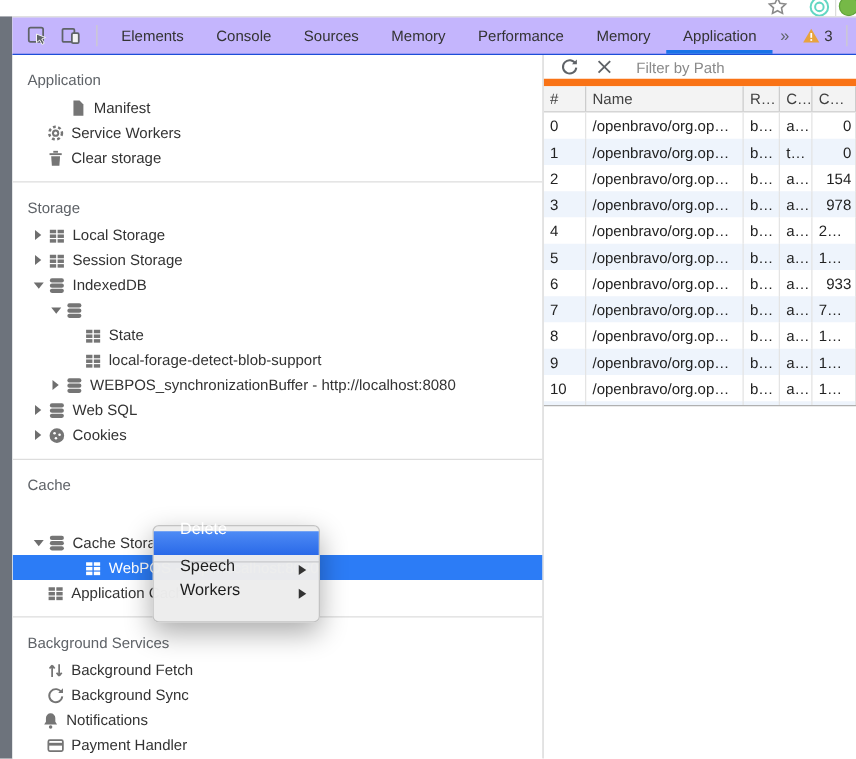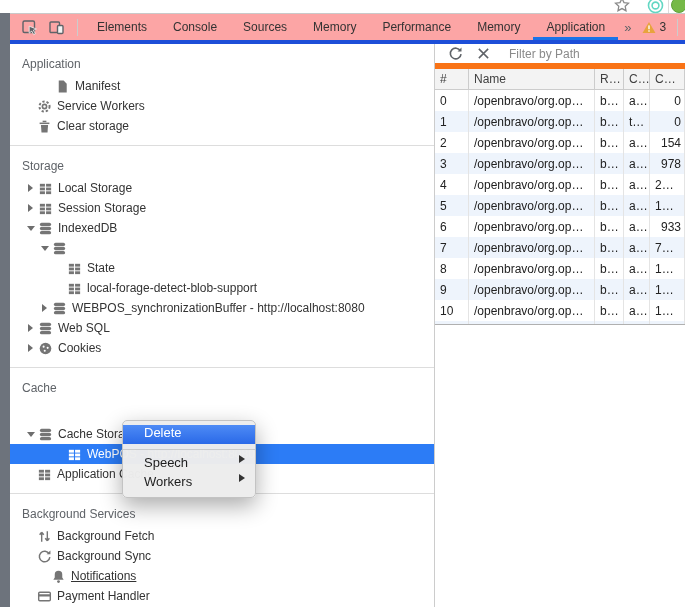--- a/index.html
+++ b/index.html
@@ -11,21 +11,21 @@
   }
   
   .browser-strip { position:absolute; left:0; top:0; width:685px; height:13px; background:#fff; overflow:hidden; z-index:5; }
   .bs-icon { position:absolute; top:-3px; color:#8a8a8a; }
   .bs-sep { position:absolute; top:0; right:16px; width:1px; height:13px; background:#dcdcdc; }
   .avatar { position:absolute; right:-2px; top:-3px; width:16px; height:16px; border-radius:50%; background:#76b947; border:1px solid #5ea23a; }
   
   .left-strip { position:absolute; left:0; top:13px; width:10px; height:594px; background:#6d737c; }
   
   .devtools { position:absolute; left:10px; top:13px; width:675px; height:594px; display:flex; flex-direction:column; background:#fff; border-top:1px solid #c9c9c9; }
-  .toolbar { height:30px; flex:none; background:#fca5a5; border-bottom:4px solid #1d4ed8; display:flex; align-items:center; padding:0 6px 0 10px; }
+  .toolbar { height:30px; flex:none; background:#c4b5fd; border-bottom:1px solid #1d4ed8; display:flex; align-items:center; padding:0 6px 0 10px; }
   .tb-btn { width:18px; height:18px; color:#5f6368; display:flex; align-items:center; justify-content:center; flex:none; }
   .tb-btn + .tb-btn { margin-left:9px; }
   .tb-sep { width:1px; height:17px; background:#ccc; margin:0 6px 0 12px; flex:none; }
   .tabs { display:flex; height:100%; }
   .tab { position:relative; padding:0 13px; display:flex; align-items:center; color:#333; cursor:default; white-space:nowrap; }
   .tab.selected::after { content:''; position:absolute; left:0; right:0; bottom:0; height:3px; background:#1a73e8; }
   .tb-right { margin-left:auto; display:flex; align-items:center; }
   .overflow-chevron { color:#5f6368; font-size:13px; padding:0 6px; }
   .warn-badge { display:flex; align-items:center; gap:3px; color:#333; padding:0 5px; }
   .kebab { margin:0 2px 0 4px; padding:0 6px; color:#5f6368; display:flex; align-items:center; }
@@ -61,21 +61,21 @@
   .c1 { width:126px; flex:none; }
   .c2 { width:29px; flex:none; }
   .c3 { width:26px; flex:none; }
   .c4 { flex:1; }
   .td.c4 { justify-content:flex-end; padding-right:3px; }
   .td.c4.trunc { justify-content:flex-start; padding-left:5px; }
   
   .context-menu { position:absolute; left:122px; top:420px; width:134px; z-index:20;
     background:rgba(237,237,237,0.98); border:1px solid #c3c3c3; border-radius:5px;
     box-shadow:0 8px 22px rgba(0,0,0,0.33); padding:4px 0; font-size:13px; color:#1d1d1d; }
-  .menu-item { height:19px; display:flex; align-items:flex-start; padding:0 10px 0 21px; justify-content:space-between; }
+  .menu-item { height:19px; display:flex; align-items:flex-end; padding:0 10px 14px 21px; justify-content:space-between; }
   .menu-item.highlighted { background:linear-gradient(#4e8bf5,#2a69e8); color:#fff; }
   .menu-sep { height:1px; background:rgba(0,0,0,0.14); margin:5px 0; }
   .submenu-arrow { width:0; height:0; border-left:6px solid #333; border-top:4px solid transparent; border-bottom:4px solid transparent; }
 </style>
 </head>
 <body>
 
 <div class="browser-strip">
   <span class="bs-icon" style="right:55px">
     <svg width="16" height="16" viewBox="0 0 16 16" fill="none" stroke="#8a8a8a" stroke-width="1.3">
@@ -333,21 +333,21 @@
           </div>
           <div class="row" style="padding-left: 26px;">
             <span class="ricon">
               <svg viewBox="0 0 16 16">
                 <path d="M13 5.3A5.6 5.6 0 1 0 13.7 8.7" fill="none" stroke="currentColor" stroke-width="1.6"></path>
                 <path d="M14.3 1.6v4.1h-4.1z" fill="currentColor"></path>
               </svg>
             </span>
             <span>Background Sync</span>
           </div>
-          <div class="row" style="padding-left: 40px; text-decoration: underline;">
+          <div class="row" style="padding-left: 22px;">
             <span class="ricon">
               <svg viewBox="0 0 16 16" fill="currentColor">
                 <path d="M8 1.8a4 4 0 0 1 4 4v3.2l1.5 2.4h-11L4 9V5.8a4 4 0 0 1 4-4z"></path>
                 <circle cx="8" cy="13.4" r="1.5"></circle>
               </svg>
             </span>
             <span>Notifications</span>
           </div>
           <div class="row" style="padding-left: 26px;">
             <span class="ricon">

